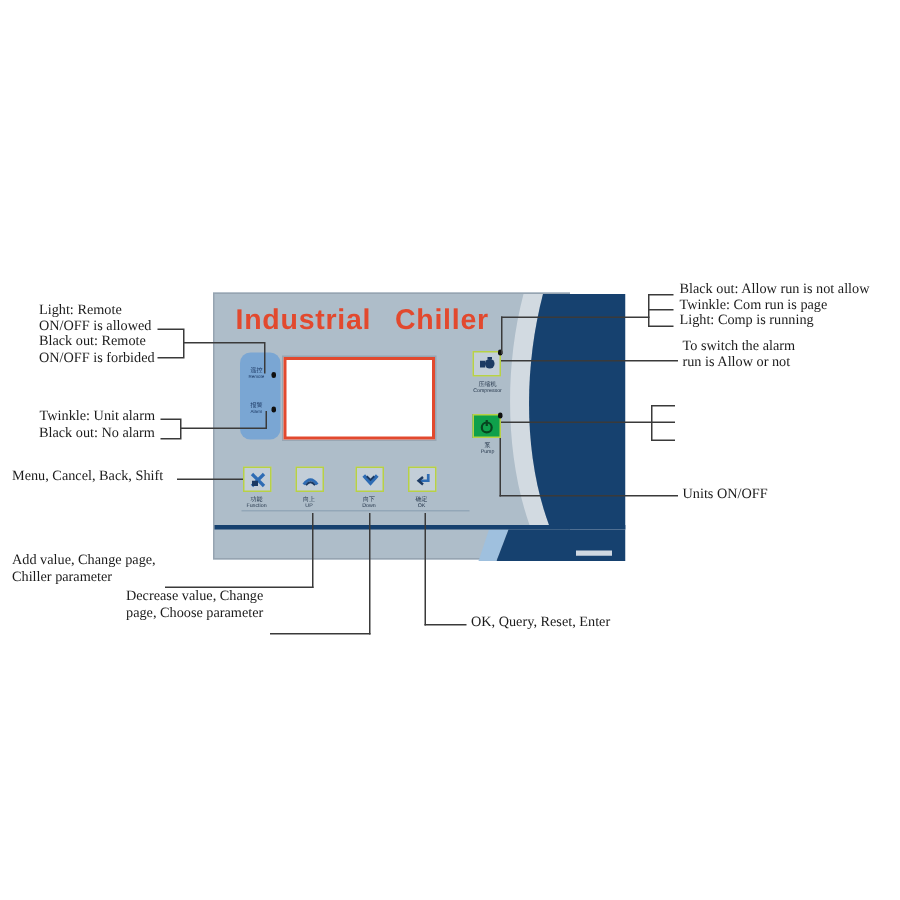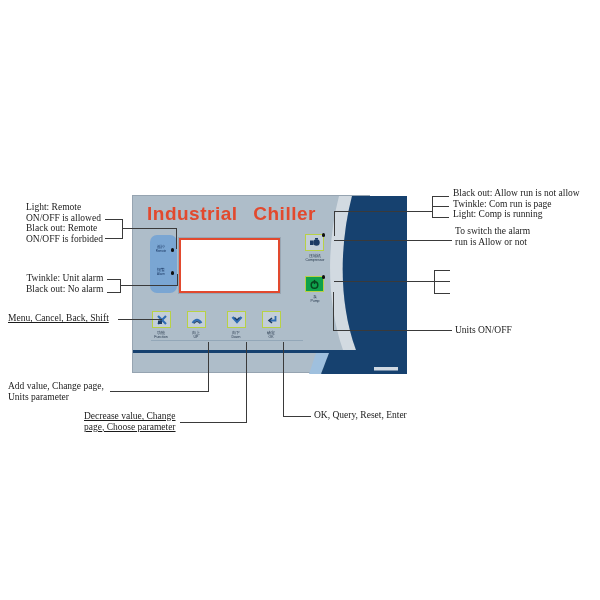--- a/index.html
+++ b/index.html
@@ -7,21 +7,21 @@
           font-family:"Liberation Serif", serif;color:#1b1b1b;}
   .page-title{position:absolute;left:2px;top:155px;font-family:"Liberation Sans",sans-serif;
           font-weight:700;font-size:16.5px;color:#111;}
   
   .ann{position:absolute;font-size:9.5px;line-height:10.5px;color:#1b1b1b;white-space:nowrap;}
   .ann div{white-space:nowrap;}
   
   .ln{position:absolute;background:var(--line);z-index:30;}
   .h{height:1px;} .v{width:1px;}
   
-  .panel{position:absolute;left:132px;top:195px;width:238px;height:178px;
+  .panel{position:absolute;left:142px;top:195px;width:238px;height:178px;
          background:var(--panelBg);border:1px solid var(--panelEdge);box-sizing:border-box;z-index:5;}
   .panel svg.swoosh{position:absolute;left:0;top:0;z-index:1;}
   .brand{position:absolute;left:14px;top:7px;z-index:3;font-family:"Liberation Sans",sans-serif;
          font-weight:700;font-size:19px;letter-spacing:0.5px;word-spacing:10px;color:var(--red);}
   .ind-group{position:absolute;left:17px;top:39px;width:27px;height:58px;background:var(--indBlue);
          border-radius:7px;z-index:3;}
   .ind-row{position:absolute;left:2px;width:23px;height:12px;}
   .ind-label{position:absolute;left:1px;top:0;width:16px;text-align:center;
          font-family:"Liberation Sans",sans-serif;color:#15315c;}
   .ind-zh{font-size:4px;line-height:4.5px;display:block;}
@@ -154,28 +154,28 @@
     <div>ON/OFF is allowed</div>
     <div>Black out:  Remote</div>
     <div>ON/OFF is forbided</div>
   </div>
 
   <div class="ann" style="left:26px;top:273px;text-align:right;">
     <div>Twinkle:  Unit alarm</div>
     <div>Black out:  No alarm</div>
   </div>
 
-  <div class="ann" style="left:8px;top:313px;text-decoration:underline;">Menu, Cancel, Back, Shift</div>
-
-  <div class="ann" style="left:8px;top:369px;margin-top:12px;">
+  <div class="ann" style="left:8px;top:313px;">Menu, Cancel, Back, Shift</div>
+
+  <div class="ann" style="left:8px;top:369px;">
     <div>Add value, Change page,</div>
-    <div>Units parameter</div>
-  </div>
-
-  <div class="ann" style="left:84px;top:411px;text-decoration:underline;">
+    <div>Chiller parameter</div>
+  </div>
+
+  <div class="ann" style="left:84px;top:393px;">
     <div>Decrease value, Change</div>
     <div>page, Choose parameter</div>
   </div>
 
   <div class="ann" style="left:314px;top:410px;">OK, Query, Reset, Enter</div>
 
   <div class="ann" style="left:453px;top:188px;">
     <div>Black out:  Allow run is not allow</div>
     <div>Twinkle:  Com run is page</div>
     <div>Light:  Comp is running</div>

